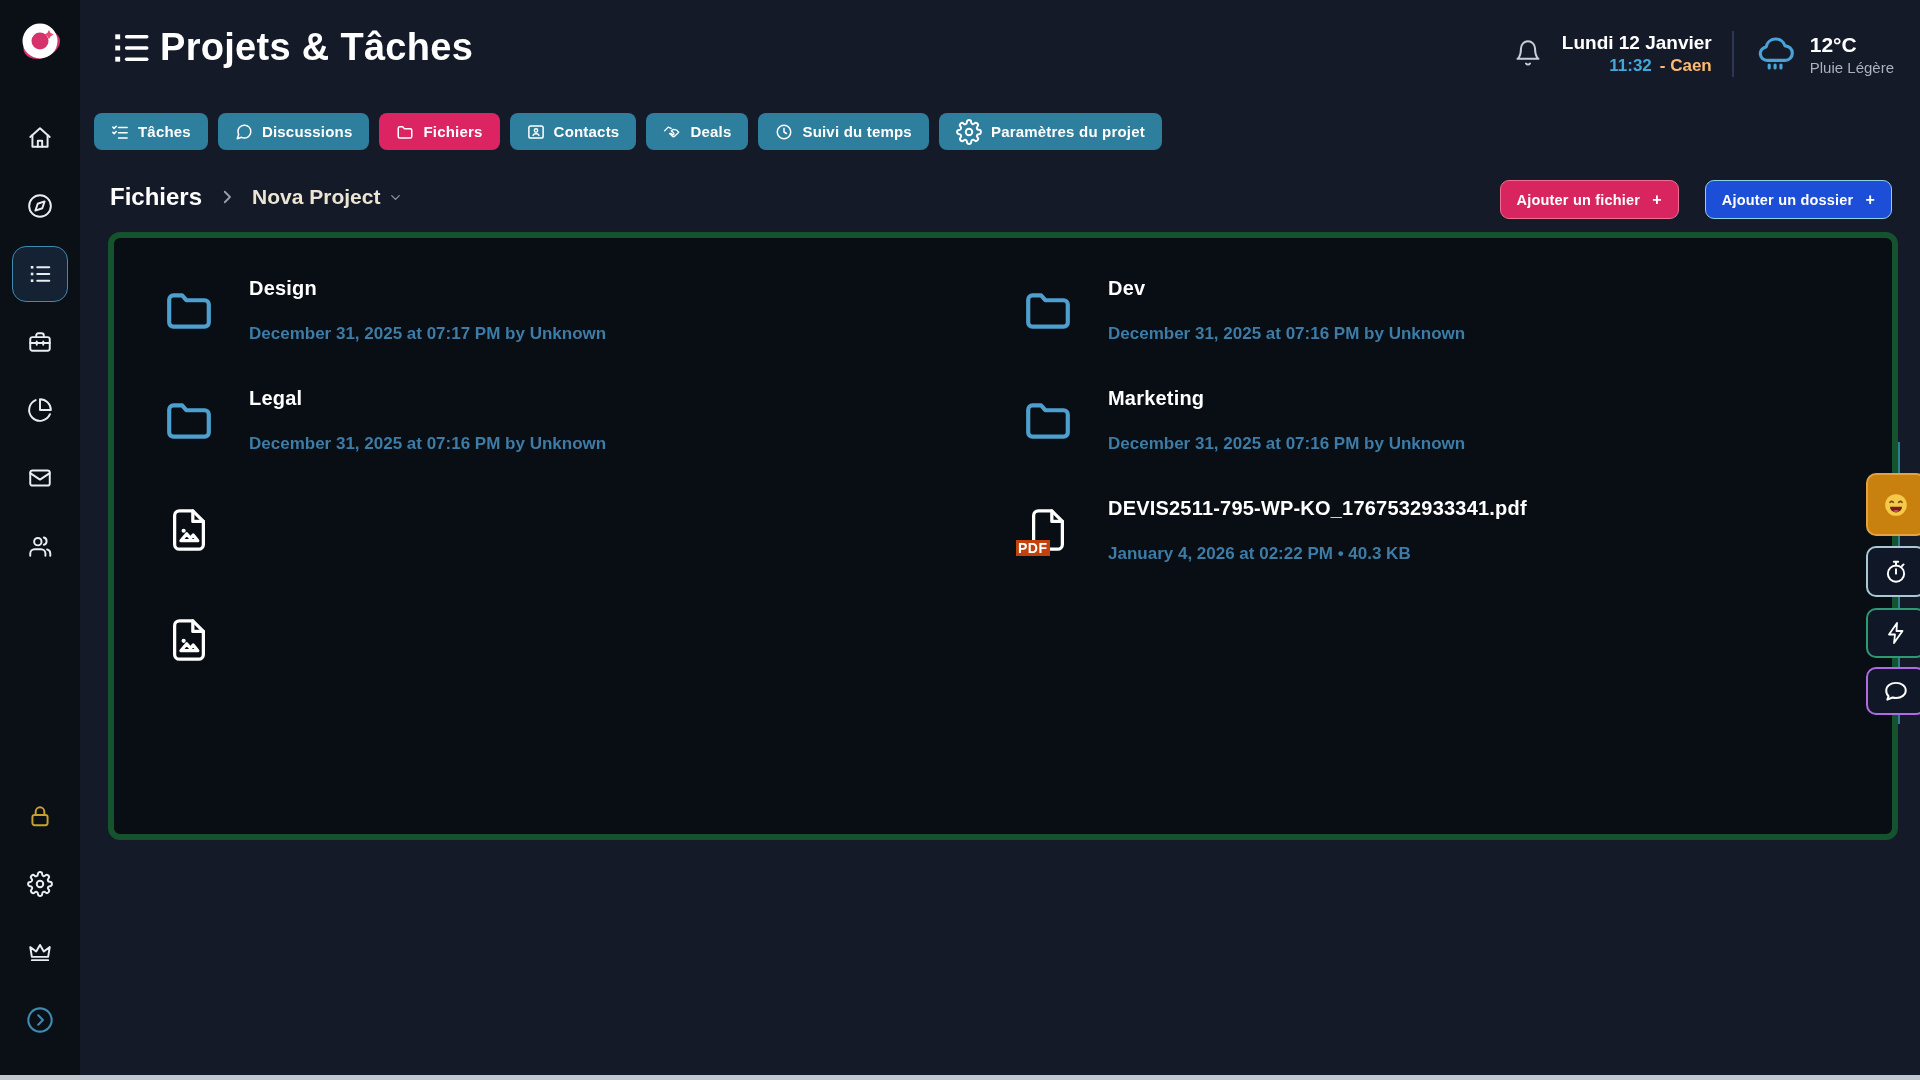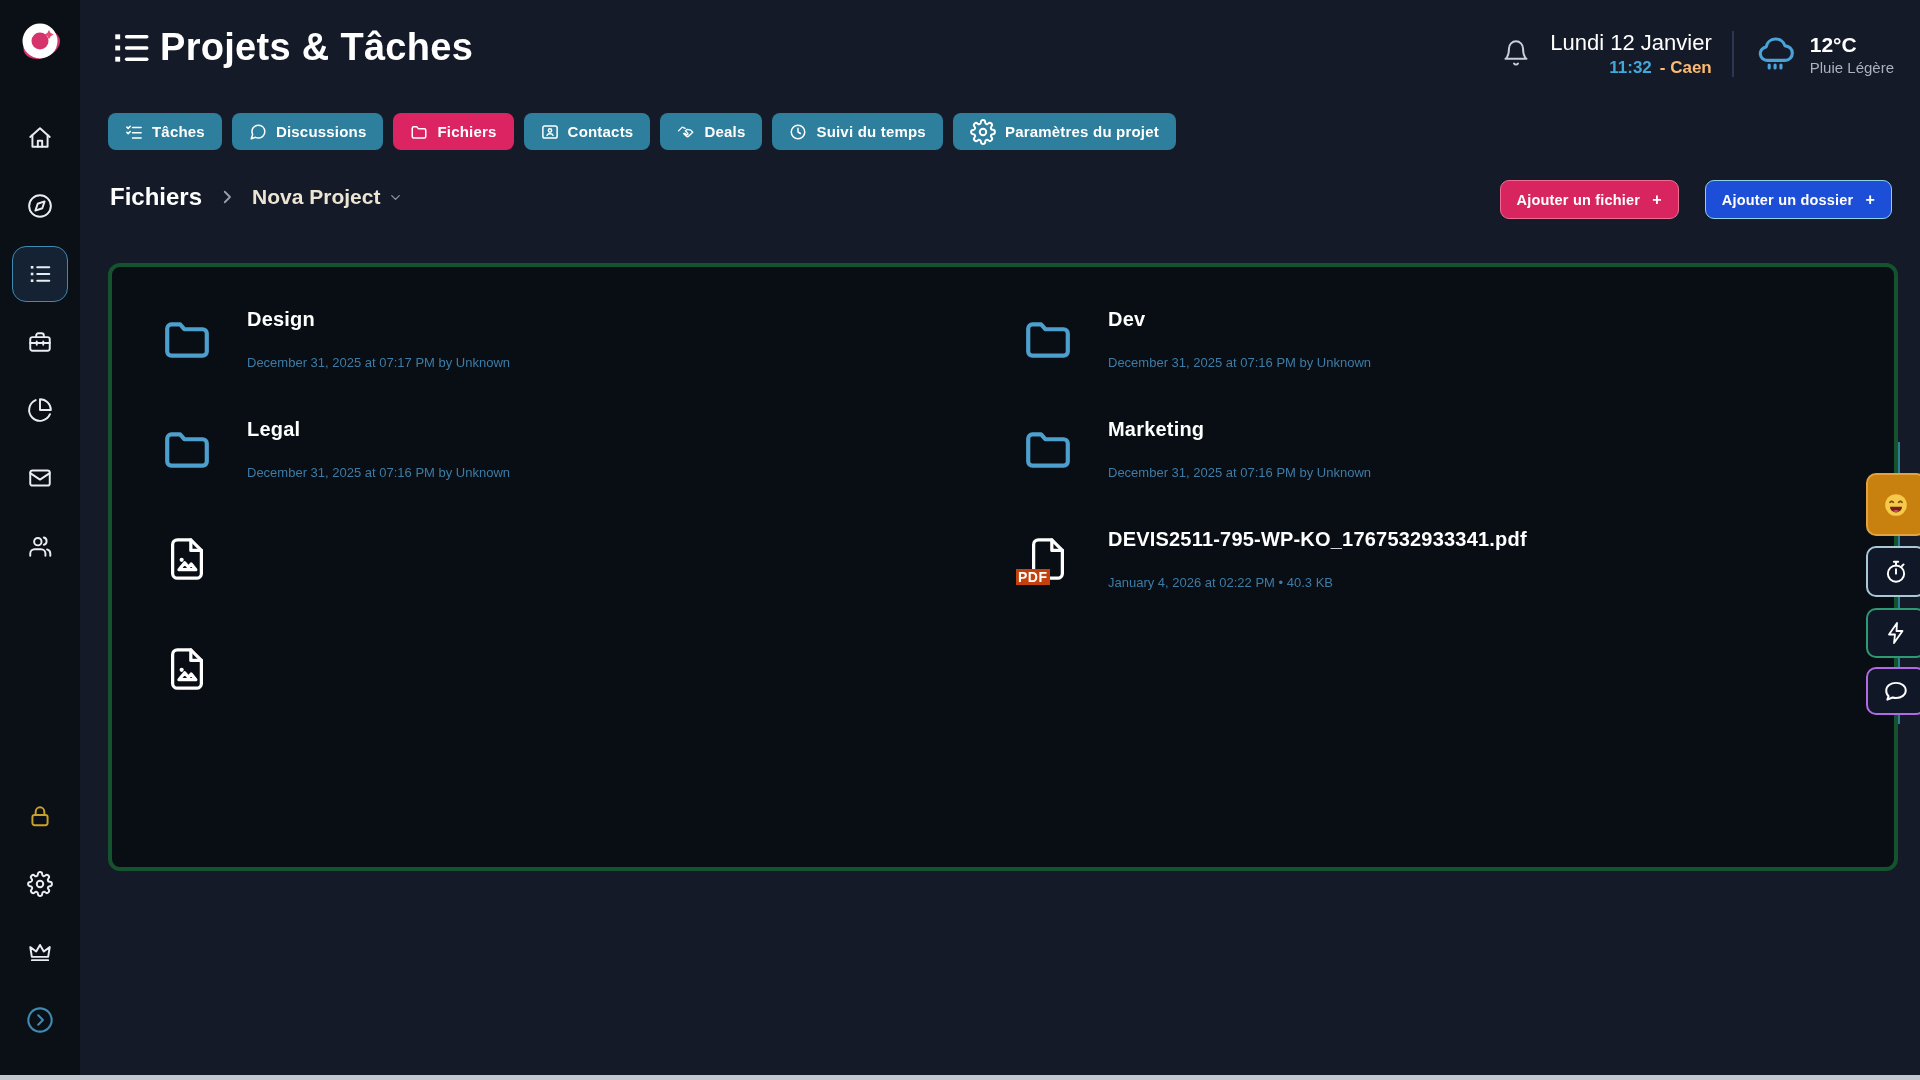--- a/index.html
+++ b/index.html
@@ -38,33 +38,33 @@
   }
   .title-list-icon { color: #ffffff; }
   .page-title { font-size: 38px; font-weight: 800; letter-spacing: 0.3px; }
 
   .top-right {
     position: absolute; top: 26px; right: 26px;
     display: flex; align-items: center; gap: 20px; height: 56px;
   }
   .bell-btn { background: none; border: none; color: #c9ced7; cursor: pointer; }
   .date-block { text-align: right; line-height: 1.35; }
-  .date-line { font-size: 22px; font-weight: 400; color: #ffffff; }
+  .date-line { font-size: 19px; font-weight: 700; color: #ffffff; }
   .time-line { font-size: 17px; }
   .time-val { color: #41a8dd; font-weight: 700; }
   .loc-val { color: #fdba74; margin-left: 8px; font-weight: bold; }
   .v-divider { width: 2px; height: 46px; background: #2b3850; }
   .weather { display: flex; align-items: center; gap: 12px; }
   .weather-icon { color: #4aa3d8; }
   .weather-text { line-height: 1.3; }
   .temp { font-size: 21px; font-weight: 800; }
   .cond { font-size: 15px; color: #aab2bf; }
 
   
-  .tab-row { position: absolute; left: 108px; top: 113px; display: flex; gap: 10px; }
+  .tab-row { position: absolute; left: 94px; top: 113px; display: flex; gap: 10px; }
   .tab {
     display: flex; align-items: center; gap: 9px;
     height: 37px; padding: 0 17px; border: none; border-radius: 8px;
     background: #2e7e9d; color: #ffffff; font-family: inherit;
     font-size: 15px; font-weight: 700; cursor: pointer; letter-spacing: 0.2px;
   }
   .tab.active { background: #dd2462; }
   .tab .icon { color: #ffffff; }
 
   
@@ -82,38 +82,38 @@
     height: 39px; padding: 0 16px; border-radius: 9px; color: #ffffff;
     font-family: inherit; font-size: 14.5px; font-weight: 700;
     display: flex; align-items: center; gap: 12px; cursor: pointer; letter-spacing: 0.2px;
   }
   .btn-pink { background: #d82560; border: 1.5px solid #ef6e92; }
   .btn-teal { background: #1d4ed8; border: 1.5px solid #8ed0e6; }
   .plus-sign { font-weight: 800; font-size: 16px; }
 
   
   .panel {
-    position: absolute; left: 108px; top: 263px; width: 1790px; height: 608px;
-    background: #090d14; border: 4px solid #14532d; border-radius: 12px;
+    position: absolute; left: 108px; top: 232px; width: 1790px; height: 608px;
+    background: #090d14; border: 6px solid #14532d; border-radius: 12px;
   }
   .file-grid {
     display: grid; grid-template-columns: 1fr 1fr;
     padding: 37px 45px; column-gap: 30px; row-gap: 40px; align-content: start;
   }
   .file-item { display: flex; align-items: center; gap: 30px; height: 70px; cursor: pointer; }
   .file-icon { width: 60px; height: 62px; flex: none; display: flex; align-items: center; justify-content: center; position: relative; }
   .file-icon.folder { color: #4da0cd; }
   .file-icon.image, .file-icon.pdf { color: #ffffff; }
   .pdf-label {
     position: absolute; left: -2px; bottom: 5px;
     font-size: 14px; font-weight: 800; letter-spacing: 0.5px;
     color: #ffffff; background: #c2410c; padding: 0 2px;
   }
   .file-name { font-size: 20px; font-weight: 700; letter-spacing: 0.2px; }
-  .file-meta { font-size: 13px; font-weight: 400; color: #3d7ca6; margin-top: 24px; }
+  .file-meta { font-size: 17px; font-weight: 700; color: #3d7ca6; margin-top: 24px; }
 
   
   .float-line { position: absolute; right: 20px; top: 442px; width: 2px; height: 282px; background: #2b7f93; z-index: 8; }
   .float-btn {
     position: absolute; right: -6px; width: 60px; border-radius: 10px;
     display: flex; align-items: center; justify-content: center;
     background: #101828; color: #ffffff; cursor: pointer; z-index: 9; border: 2px solid transparent;
   }
   [data-name="floating-reactions-button"] { top: 473px; height: 63px; background: #c8810f; border-color: #e5a13f; }
   [data-name="floating-timer-button"]     { top: 546px; height: 51px; border-color: #a9c8d6; }

